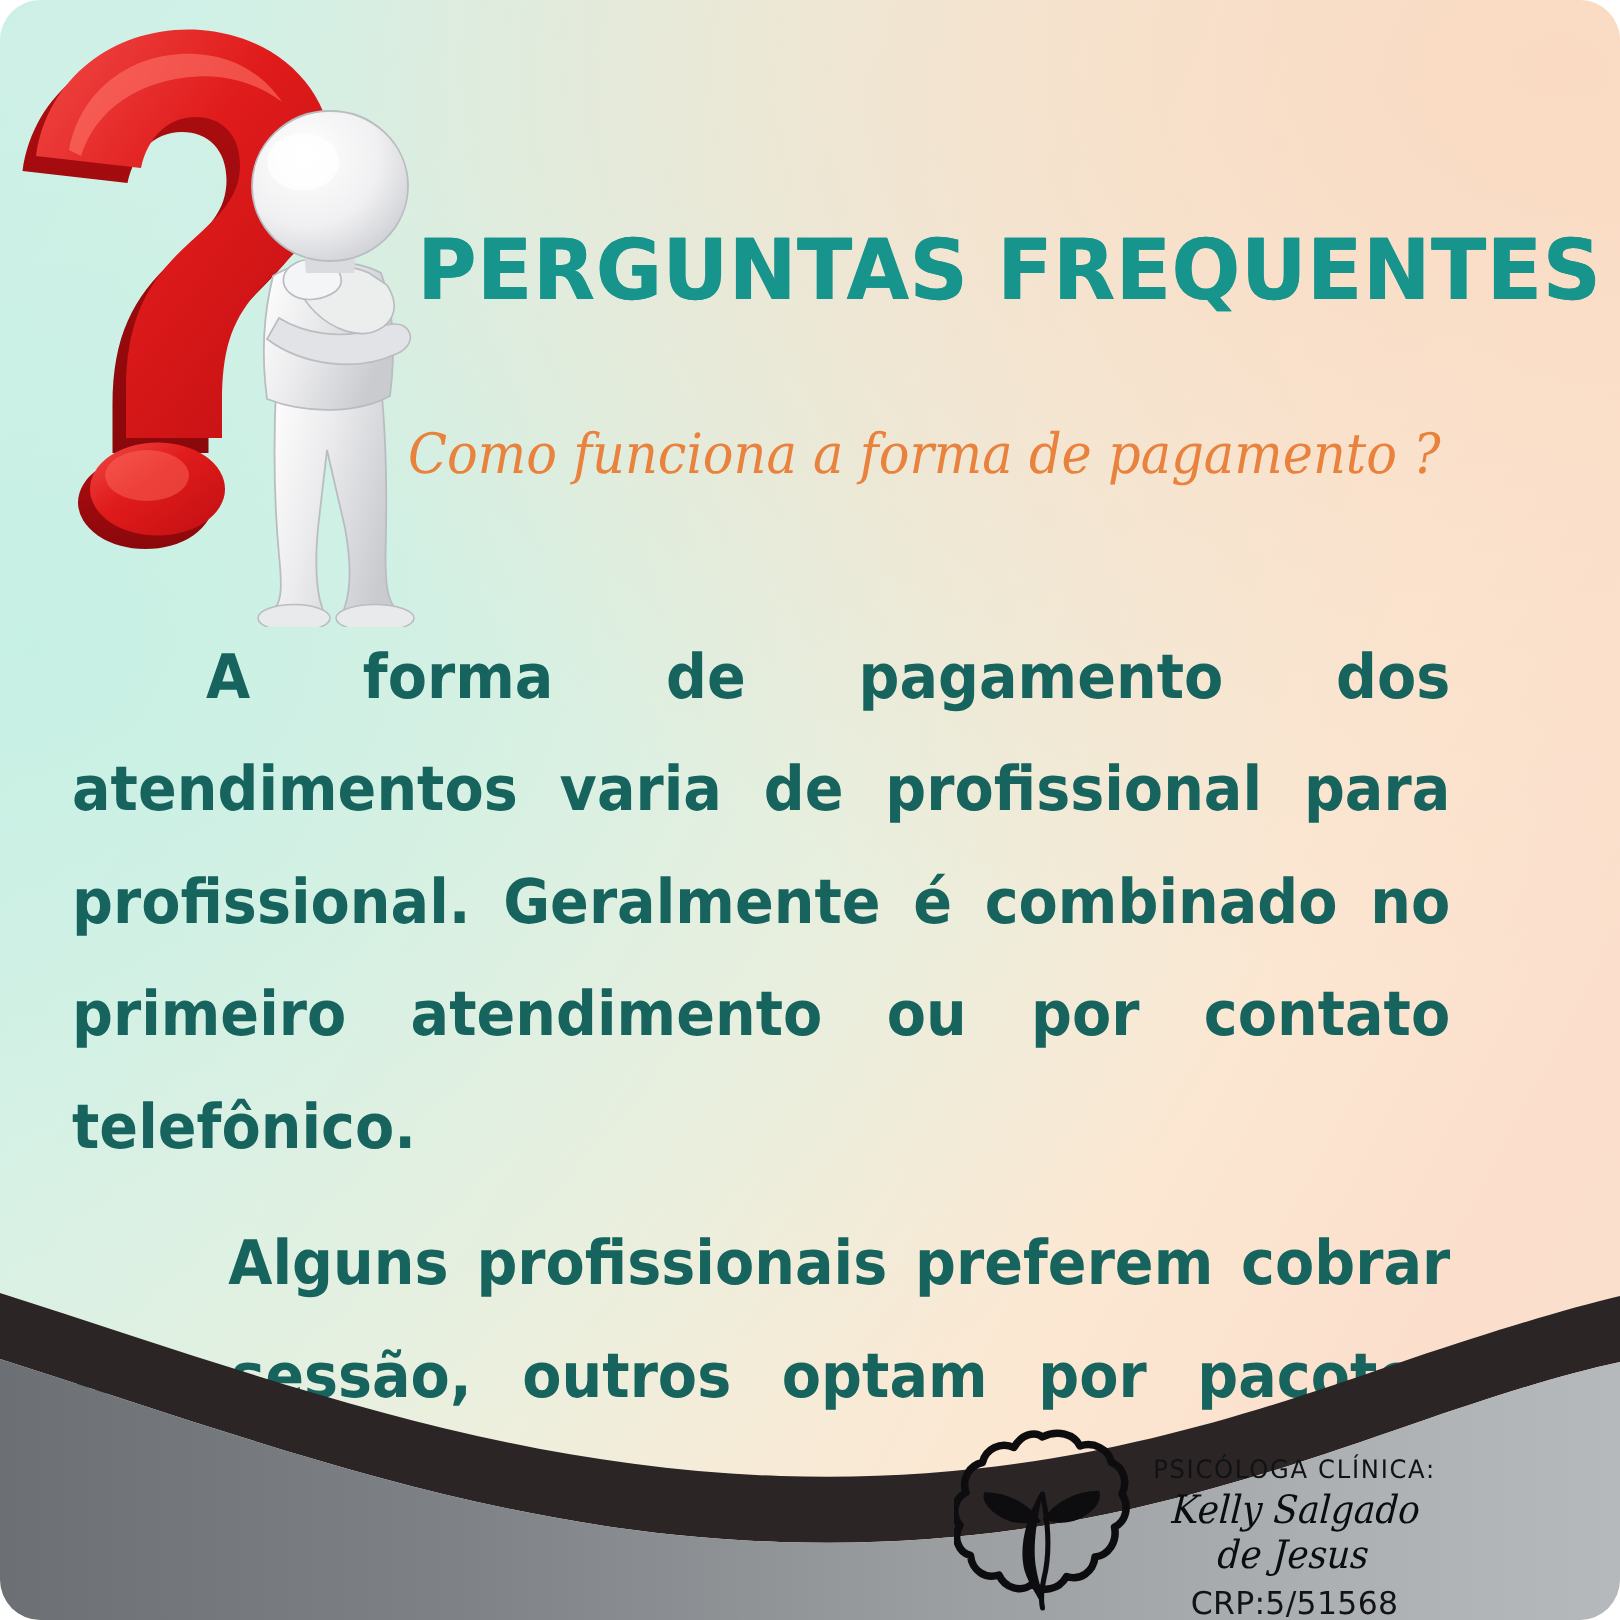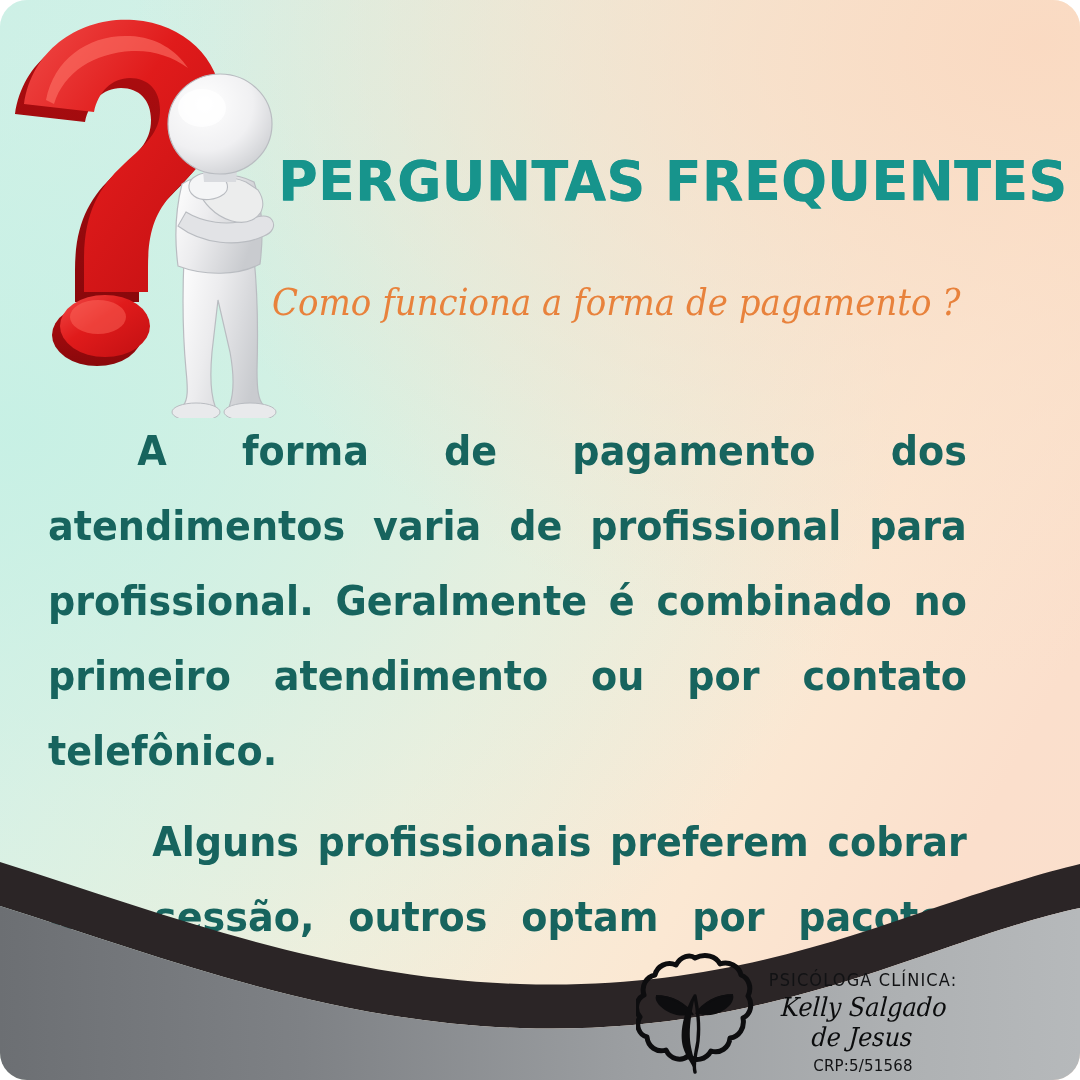--- a/index.html
+++ b/index.html
@@ -139,21 +139,21 @@
   .logo-name {
     font-family: "DejaVu Serif", serif;
     font-style: italic;
     font-size: 26px;
     color: #0b0c0d;
     margin-top: 2px;
     transform: scaleX(0.92) skewX(-4deg);
   }
   .logo-crp {
     font-family: "DejaVu Sans", sans-serif;
-    font-size: 15px;
+    font-size: 21px;
     color: #121315;
     margin-top: 5px;
     letter-spacing: 0.2px;
   }
 </style>
 </head>
 <body>
 
 <div id="poster">
 

